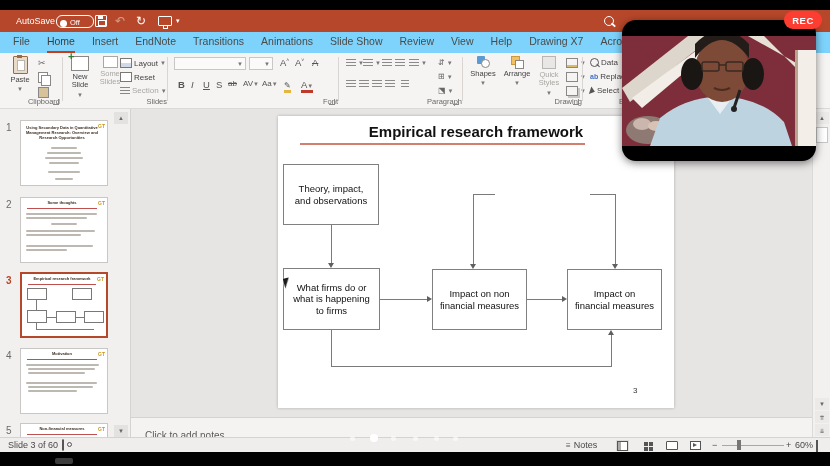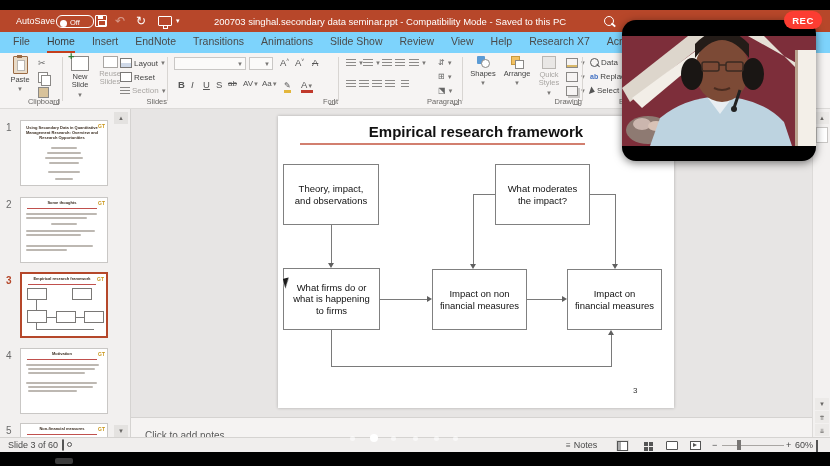--- a/index.html
+++ b/index.html
@@ -142,38 +142,37 @@
       </div>
     <div class="tb-item" style="left:136px;">
         <span class="qat-glyph">↻</span>
       </div>
     <div class="tb-item" style="left:158px;">
         <span class="icn-present"></span>
       </div>
     <div class="tb-item" style="left:176px;font-size:7px;">
         <span>▾</span>
       </div>
-    <div class="tb-item tb-title" style="left:180px;width:420px;">200703 singhal.secondary data seminar.ppt  -  Compatibility Mode  -  Saved to this PC</div>
     <div class="tb-item" style="left:604px;">
         <span class="icn-search"></span>
       </div>
   </div>
 
   <div class="abs menubar">
     <span class="mtab">File</span>
     <span class="mtab active">Home</span>
     <span class="mtab">Insert</span>
     <span class="mtab">EndNote</span>
     <span class="mtab">Transitions</span>
     <span class="mtab">Animations</span>
     <span class="mtab">Slide Show</span>
     <span class="mtab">Review</span>
     <span class="mtab">View</span>
     <span class="mtab">Help</span>
-    <span class="mtab">Research X7</span>
+    <span class="mtab">Drawing X7</span>
     <span class="mtab">Acrobat</span>
   </div>
 
   <div class="abs ribbon">
 
     <div class="bigbtn" style="left:6px;">
       <span class="icn-paste"></span>
       <span class="lbl">Paste</span>
       <span class="caret">▼</span>
     </div>
@@ -191,21 +190,21 @@
     <div class="rsep" style="left:62px;"></div>
 
     <div class="bigbtn" style="left:66px;">
       <span class="icn-newslide"></span>
       <span class="lbl">New
 Slide</span>
       <span class="caret">▼</span>
     </div>
     <div class="bigbtn grayed" style="left:96px;">
       <span class="icn-slide"></span>
-      <span class="lbl">Reuse
+      <span class="lbl">Some
 Slides</span>
     </div>
     <div class="smbtn" style="left:120px;top:5px;">
       <span class="icn-layout"></span>
       <span>Layout</span>
       <span class="caret">▼</span>
     </div>
     <div class="smbtn" style="left:120px;top:19px;">
       <span class="icn-reset"></span>
       <span>Reset</span>
@@ -404,22 +403,20 @@
       </div>
   </div>
 
   <div class="abs slidearea">
     <div class="canvas">
       <div class="s-title">Empirical research framework</div>
       <div class="s-underline"></div>
 
       <div class="dbox" style="left:5px;top:48px;width:96px;height:61px;">Theory, impact,
 and observations</div>
-      <div class="dbox" style="left:217px;top:48px;width:95px;height:61px;">What moderates
-the impact?</div>
       <div class="dbox" style="left:5px;top:152px;width:97px;height:62px;">What firms do or
 what is happening
 to firms</div>
       <div class="dbox" style="left:154px;top:153px;width:95px;height:61px;">Impact on non
 financial measures</div>
       <div class="dbox" style="left:289px;top:153px;width:95px;height:61px;">Impact on
 financial measures</div>
 
       <div class="dline" style="left:53px;top:109px;width:1px;height:38px;"></div>
       <div class="arr-d" style="left:50px;top:147px;"></div>

